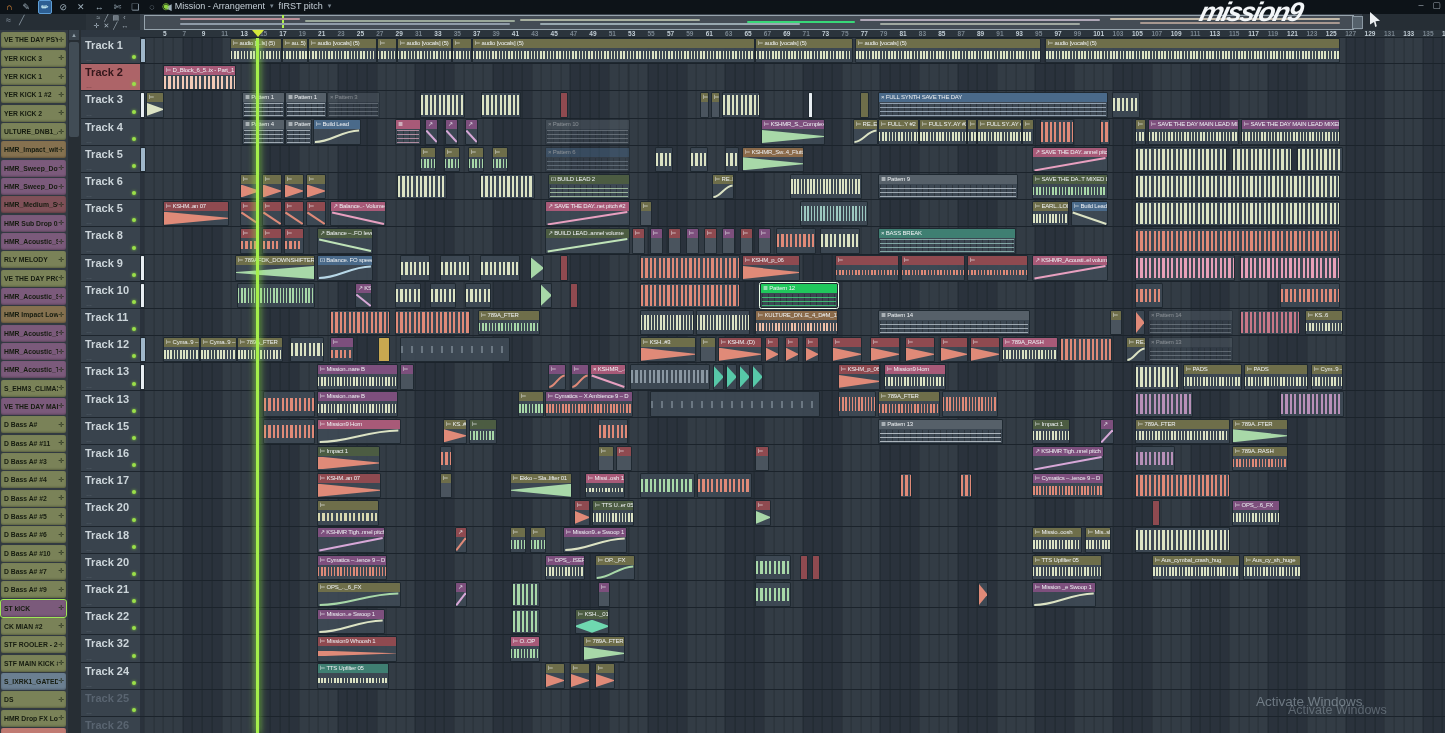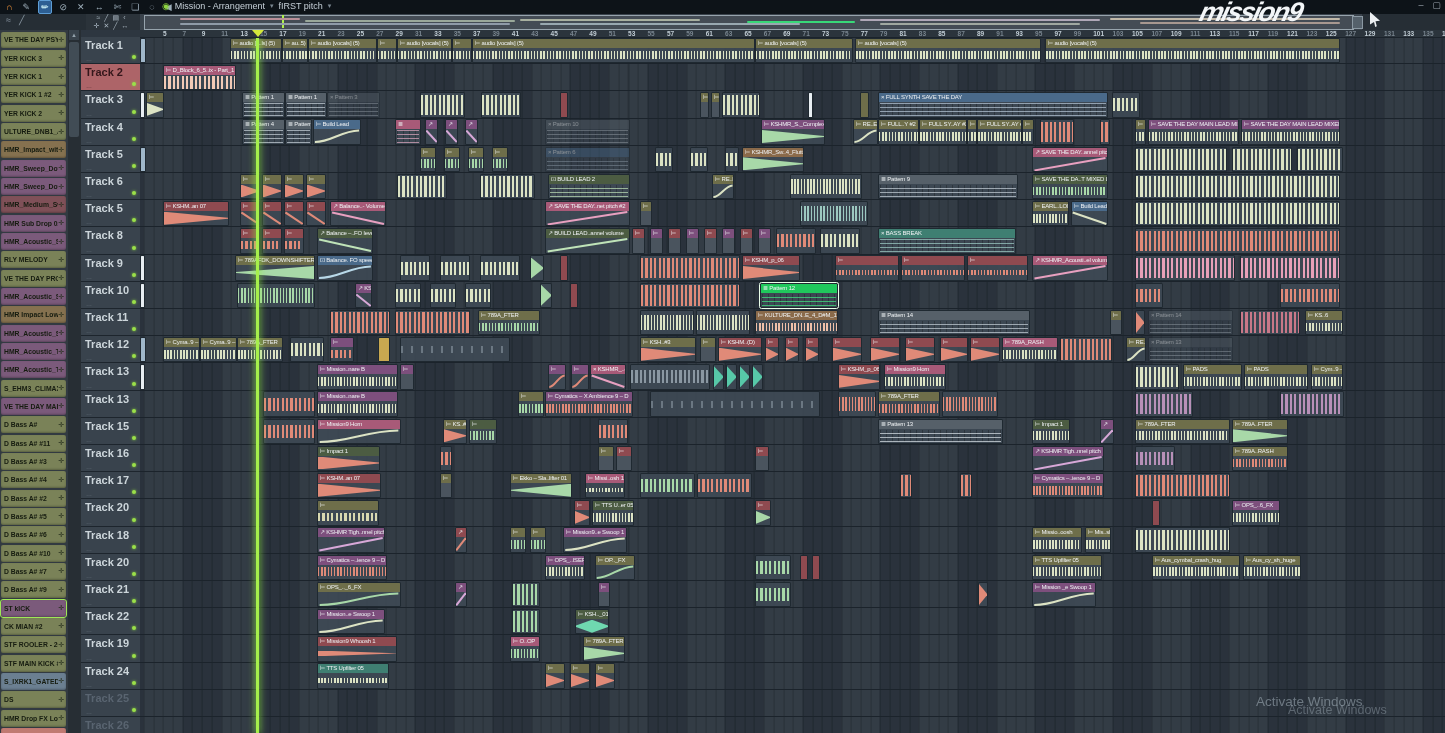--- a/index.html
+++ b/index.html
@@ -464,21 +464,21 @@
         <div class="tname">Track 21</div>
         <div class="tdots">…</div>
         <div class="led"></div>
       </div>
       <div class="thead" style="top: 571.2px;">
         <div class="tname">Track 22</div>
         <div class="tdots">…</div>
         <div class="led"></div>
       </div>
       <div class="thead" style="top: 598.4px;">
-        <div class="tname">Track 19</div>
+        <div class="tname">Track 32</div>
         <div class="tdots">…</div>
         <div class="led"></div>
       </div>
       <div class="thead" style="top: 625.6px;">
         <div class="tname">Track 24</div>
         <div class="tdots">…</div>
         <div class="led"></div>
       </div>
       <div class="thead dimh" style="top: 652.8px;">
         <div class="tname">Track 25</div>

